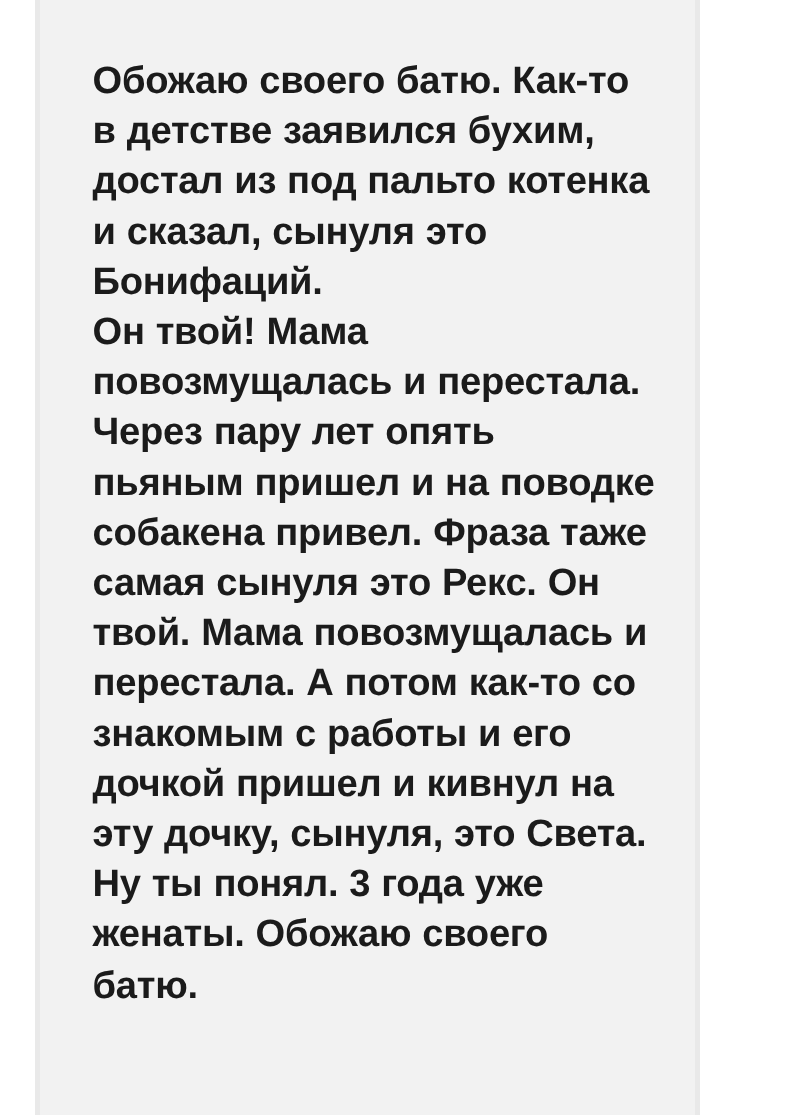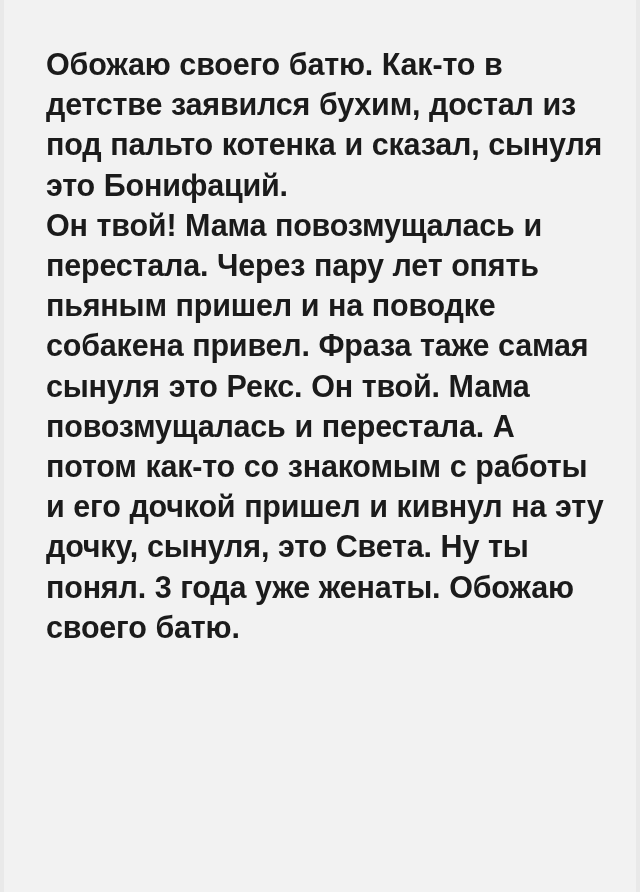--- a/index.html
+++ b/index.html
@@ -9,25 +9,26 @@
   }
   body {
     width: 640px;
     height: 892px;
     background: #ffffff;
     font-family: "Liberation Sans", sans-serif;
     overflow: hidden;
   }
   .page {
     position: relative;
-    width: 640px;
+    width: 532px;
     height: 892px;
     background: #f2f2f2;
     box-sizing: border-box;
     padding: 44px 36px 32px 46px;
+    margin-left: 28px;
   }
   .text-block {
     margin: 0;
     color: #1b1b1b;
     font-family: "Liberation Sans", sans-serif;
     font-weight: bold;
     font-size: 30.5px;
     line-height: 40.2px;
     letter-spacing: -0.2px;
     white-space: pre-line;

